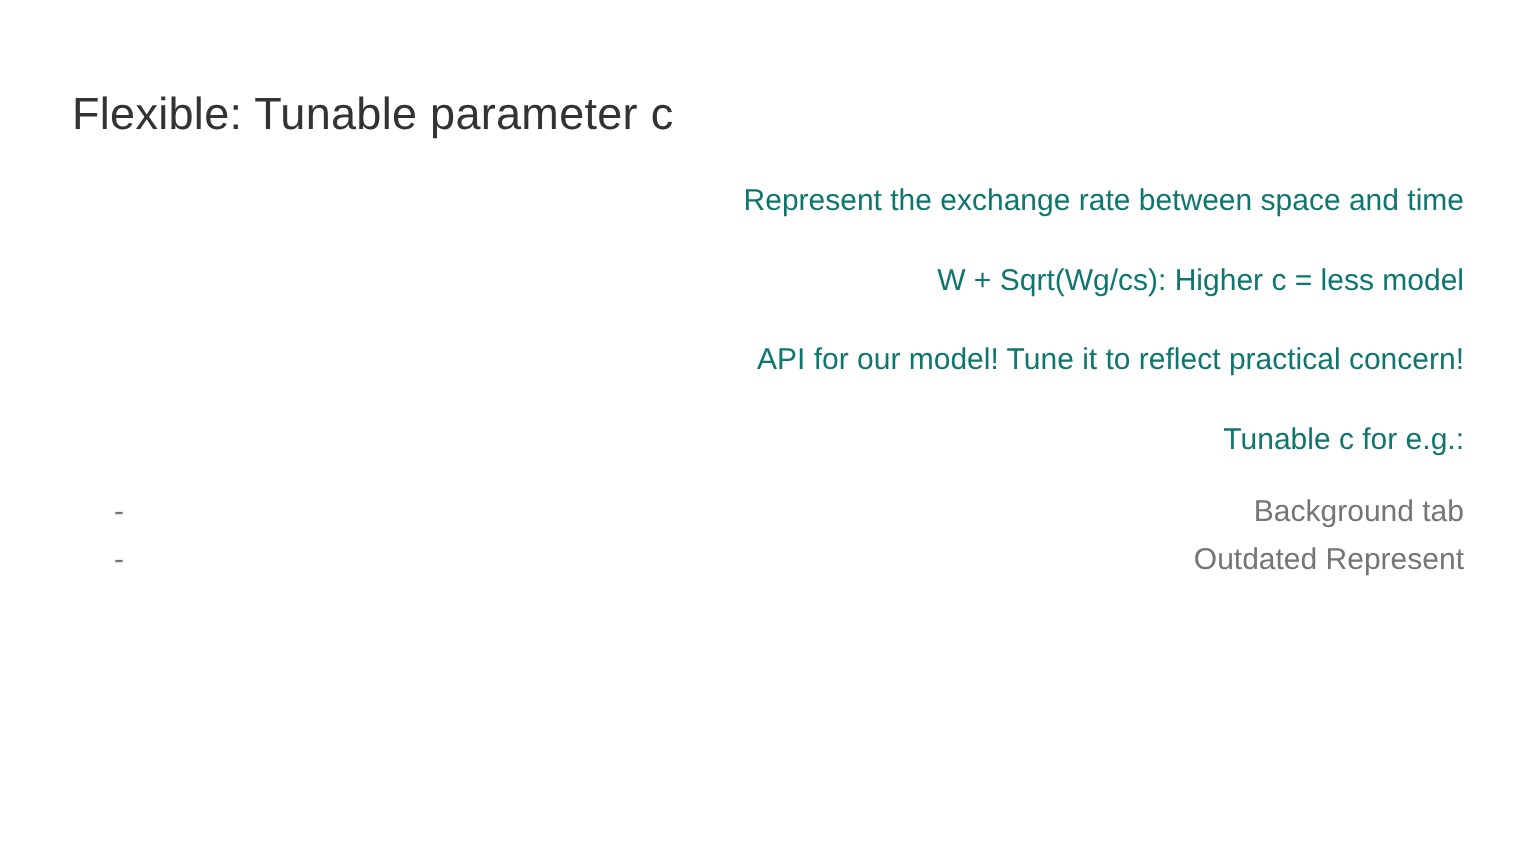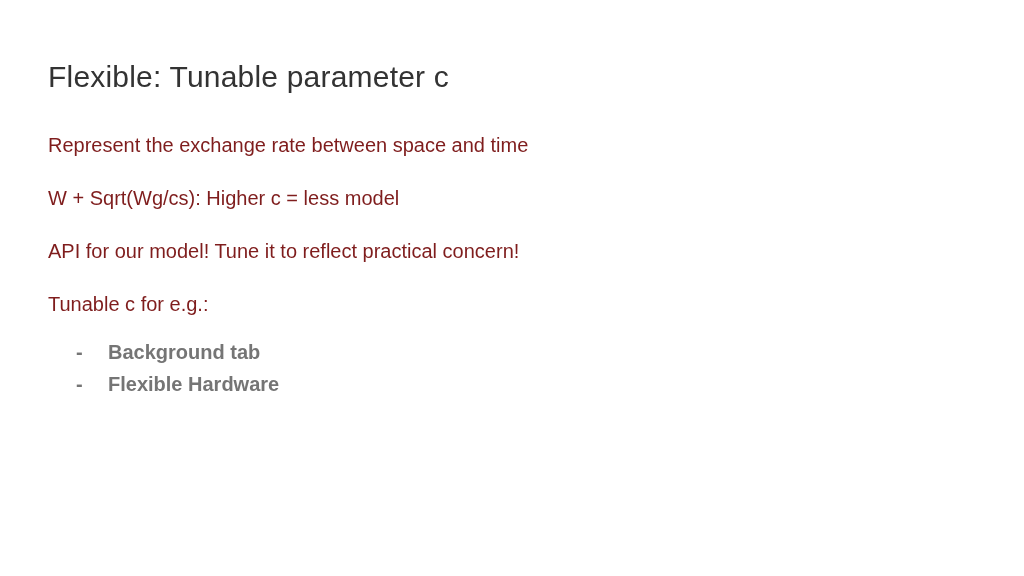--- a/index.html
+++ b/index.html
@@ -12,56 +12,58 @@
       height: 576px;
       background: #ffffff;
       font-family: Arial, Helvetica, sans-serif;
       padding: 60px 48px;
       overflow: hidden;
     }
     .title {
       font-size: 30px;
       font-weight: 400;
       color: #333333;
-      margin-bottom: 38px;
+      margin-bottom: 27px;
       letter-spacing: 0.2px;
     }
     .body-para {
       font-size: 20px;
       font-weight: 400;
-      color: #7f1d1d;
+      color: #0f766e;
       margin-bottom: 26px;
       line-height: 1.35;
+      text-align: right;
     }
     .list {
       list-style: none;
       padding-left: 28px;
       margin-top: -8px;
     }
     .list-item {
       font-size: 20px;
-      font-weight: 700;
+      font-weight: 400;
       color: #757575;
       line-height: 1.6;
       position: relative;
       padding-left: 32px;
+      text-align: right;
     }
     .list-item::before {
       content: "-";
       position: absolute;
       left: 0;
       color: #757575;
     }
   </style>
 </head>
 <body>
 
 <h1 class="title">Flexible: Tunable parameter c</h1>
 
 <p class="body-para">Represent the exchange rate between space and time</p>
 <p class="body-para">W + Sqrt(Wg/cs): Higher c = less model</p>
 <p class="body-para">API for our model! Tune it to reflect practical concern!</p>
 <p class="body-para">Tunable c for e.g.:</p>
 
 <ul class="list">
   <li class="list-item">Background tab</li>
-  <li class="list-item">Flexible Hardware</li>
+  <li class="list-item">Outdated Represent</li>
 </ul>
 
 </body></html>

